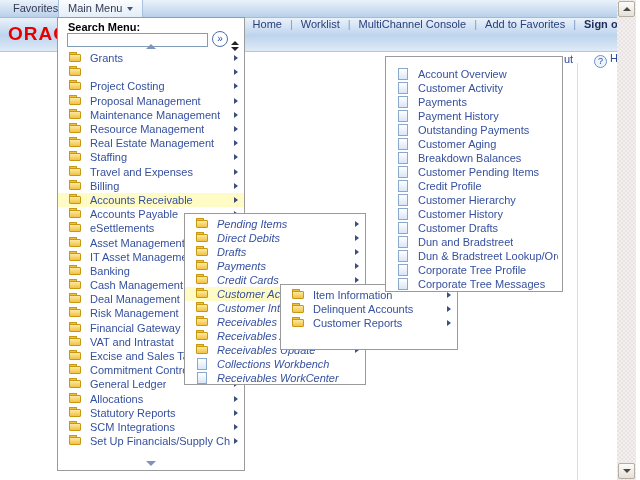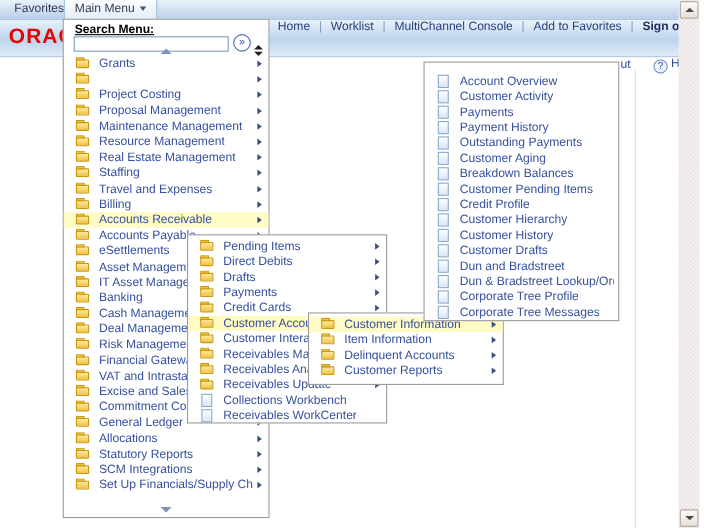--- a/index.html
+++ b/index.html
@@ -43,21 +43,21 @@
   .sb-btn{position:absolute;left:1px;width:17px;height:16px;background:linear-gradient(#fdfbf9,#e6e0d8);
           border:1px solid #b5aca2;border-radius:2px;box-sizing:border-box;}
   .sb-btn.up{top:1px}.sb-btn.down{bottom:1px}
   .sb-btn i{position:absolute;left:50%;top:50%;width:0;height:0;}
   .sb-btn.up i{margin:-2px 0 0 -4px;border-left:4px solid transparent;border-right:4px solid transparent;border-bottom:4px solid #4a4a4a;}
   .sb-btn.down i{margin:-2px 0 0 -4px;border-left:4px solid transparent;border-right:4px solid transparent;border-top:4px solid #4a4a4a;}
 
   
   .menu{position:absolute;background:#fff;border:1px solid #9b9b9b;box-sizing:border-box;}
   #menu-main{left:57px;top:17px;width:188px;height:454px;z-index:10;}
-  #menu-ar{left:170px;top:213px;width:182px;height:172px;z-index:11;}
+  #menu-ar{left:184px;top:213px;width:182px;height:172px;z-index:11;font-style:italic;}
   #menu-ca{left:280px;top:284px;width:178px;height:66px;z-index:12;}
   #menu-ci{left:385px;top:56px;width:178px;height:236px;z-index:13;}
 
   .menu-items{position:absolute;left:0;right:0;}
   #menu-main .menu-items{top:33px;}
   #menu-ar .menu-items{top:3px;}
   #menu-ca .menu-items{top:3px;}
   #menu-ci .menu-items{top:10px;}
 
   .mi{position:relative;display:flex;align-items:center;height:14px;padding-left:11px;cursor:pointer;}
@@ -69,21 +69,21 @@
 
   .ico{position:relative;flex:0 0 13px;width:13px;height:12px;margin-right:8px;}
   .ico.folder::before{content:"";position:absolute;left:0;top:0;width:6px;height:3px;
        background:#f0c040;border:1px solid #c79810;border-bottom:none;border-radius:1px 1px 0 0;}
   .ico.folder::after{content:"";position:absolute;left:0;top:2px;width:12px;height:8px;
        background:linear-gradient(#fde9a2,#f2c243);border:1px solid #c79810;border-radius:1px;box-sizing:border-box;}
   .ico.page::after{content:"";position:absolute;left:1px;top:0;width:10px;height:12px;
        background:linear-gradient(#ffffff,#d9e7f7);border:1px solid #8aa8cc;box-sizing:border-box;}
 
   
-  .search-label{position:absolute;left:10px;top:3px;font-weight:bold;color:#000;text-decoration:underline;}
+  .search-label{position:absolute;left:10px;top:3px;font-weight:bold;color:#000;}
   .search-input{position:absolute;left:9px;top:15px;width:141px;height:14px;border:1px solid #7f9db9;
                 font-family:"Liberation Sans",sans-serif;font-size:11px;padding:0 2px;box-sizing:border-box;}
   .search-btn{position:absolute;left:154px;top:13px;width:16px;height:16px;border:1px solid #4a6fb5;
               border-radius:50%;background:#fff;color:#2d4fa0;font-size:10px;line-height:14px;
               text-align:center;box-sizing:border-box;cursor:pointer;}
   .updown{position:absolute;right:5px;top:23px;width:8px;height:10px;cursor:pointer;}
   .updown::before{content:"";position:absolute;left:0;top:0;border-left:4px solid transparent;
         border-right:4px solid transparent;border-bottom:4px solid #222;}
   .updown::after{content:"";position:absolute;left:0;bottom:0;border-left:4px solid transparent;
         border-right:4px solid transparent;border-top:4px solid #222;}
@@ -323,25 +323,20 @@
         </div>
         <div class="mi">
           <span class="ico page"></span>
           <span class="lbl">Receivables WorkCenter</span>
         </div>
       </div>
   </div>
 
   <div class="menu" id="menu-ca">
     <div class="menu-items">
-        <div class="mi hl">
-          <span class="ico folder"></span>
-          <span class="lbl">Customer Information</span>
-          <span class="arr"></span>
-        </div>
         <div class="mi">
           <span class="ico folder"></span>
           <span class="lbl">Item Information</span>
           <span class="arr"></span>
         </div>
         <div class="mi">
           <span class="ico folder"></span>
           <span class="lbl">Delinquent Accounts</span>
           <span class="arr"></span>
         </div>

